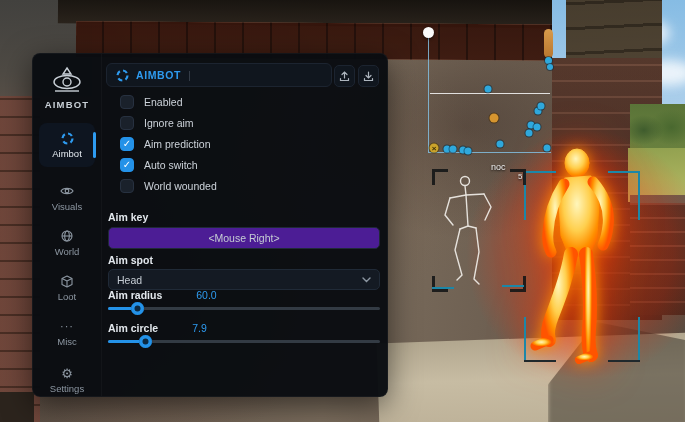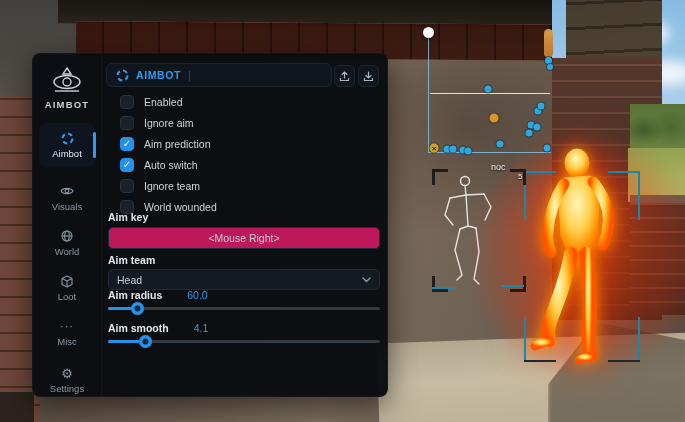--- a/index.html
+++ b/index.html
@@ -116,28 +116,28 @@
   .trow{height:21px;display:flex;align-items:center;gap:10px;padding-left:7px;cursor:pointer;}
   .cb{width:14px;height:14px;border-radius:4px;background:#1a212b;border:1px solid #273140;
     box-sizing:border-box;display:flex;align-items:center;justify-content:center;}
   .cb .tick{visibility:hidden;color:#fff;font-size:10px;line-height:10px;}
   .cb.checked{background:#2492e8;border-color:#2492e8;}
   .cb.checked .tick{visibility:visible;}
   .trow .lbl{font-size:10.5px;color:#cdd3da;}
 
   .sec-label{position:absolute;left:7px;font-size:10.5px;font-weight:bold;color:#e3e8ed;}
   .keybtn{position:absolute;left:7px;right:7px;top:173px;height:22px;border-radius:5px;
-    background:#be185d;border:1px solid #202a37;display:flex;align-items:center;justify-content:center;
+    background:#4c1d95;border:1px solid #202a37;display:flex;align-items:center;justify-content:center;
     color:#c6cdd4;font-size:10.5px;cursor:pointer;box-sizing:border-box;}
   .dropdown{position:absolute;left:7px;right:7px;top:215px;height:21px;border-radius:5px;
     background:#141a23;border:1px solid #202a37;display:flex;align-items:center;
     color:#c6cdd4;font-size:10.5px;padding:0 8px;box-sizing:border-box;cursor:pointer;}
   .dropdown .chev{margin-left:auto;color:#8d97a2;display:flex;}
 
-  .slider-label{position:absolute;left:7px;display:flex;gap:5px;font-size:10.5px;justify-content:center;}
+  .slider-label{position:absolute;left:7px;display:flex;gap:14px;font-size:10.5px;justify-content:center;}
   .slider-label .n{color:#e3e8ed;font-weight:bold;}
   .slider-label .v{color:#2e9bf0;margin-left:20px;}
   .slider{position:absolute;left:7px;right:7px;height:3px;border-radius:2px;background:#333b44;cursor:pointer;}
   .fill{position:relative;height:3px;border-radius:2px;background:#2492e8;}
   .thumb{position:absolute;right:-6px;top:-5px;width:13px;height:13px;border-radius:50%;
     background:#2492e8;box-shadow:inset 0 0 0 3.5px #2492e8, inset 0 0 0 9px #0d2a42;}
   svg{display:block;}
 </style>
 </head>
 <body>
@@ -358,58 +358,52 @@
       <div class="trow">
         <span class="cb checked">
             <span class="tick">✓</span>
           </span>
         <span class="lbl">Auto switch</span>
       </div>
       <div class="trow">
         <span class="cb">
             <span class="tick">✓</span>
           </span>
-        <span class="lbl">Ignore team</span>
-      </div>
-      <div class="trow">
-        <span class="cb">
-            <span class="tick">✓</span>
-          </span>
         <span class="lbl">World wounded</span>
       </div>
     </div>
 
     <div class="sec-label" style="top:157px;text-align:right;">Aim key</div>
     <div class="keybtn">
       <span>&lt;Mouse Right&gt;</span>
     </div>
 
-    <div class="sec-label" style="top:200px;">Aim team</div>
+    <div class="sec-label" style="top:200px;">Aim spot</div>
     <div class="dropdown">
       <span>Head</span>
       <span class="chev">
         <svg width="9" height="6" viewBox="0 0 9 6">
             <path d="M1 1 L4.5 4.5 L8 1" fill="none" stroke="currentColor" stroke-width="1.4" stroke-linecap="round"></path>
           </svg>
       </span>
     </div>
 
     <div class="slider-label" style="top:235px;">
       <span class="n">Aim radius</span>
       <span class="v">60.0</span>
     </div>
     <div class="slider" style="top:253px;">
       <div class="fill" style="width: 11%;">
         <div class="thumb"></div>
       </div>
     </div>
 
     <div class="slider-label" style="top:268px;">
-      <span class="n">Aim smooth</span>
-      <span class="v">4.1</span>
+      <span class="n">Aim circle</span>
+      <span class="v">7.9</span>
     </div>
     <div class="slider" style="top:286px;">
       <div class="fill" style="width: 14%;">
         <div class="thumb"></div>
       </div>
     </div>
 
   </div>
 </div>
 

